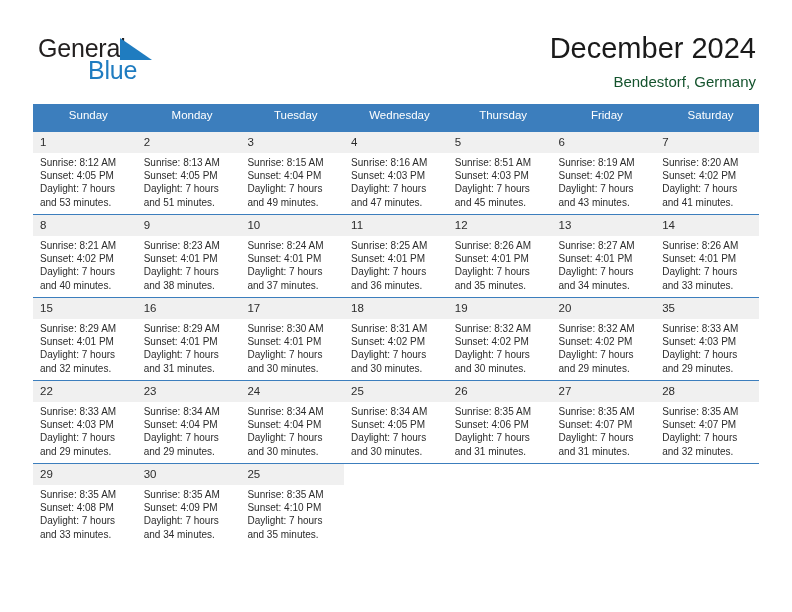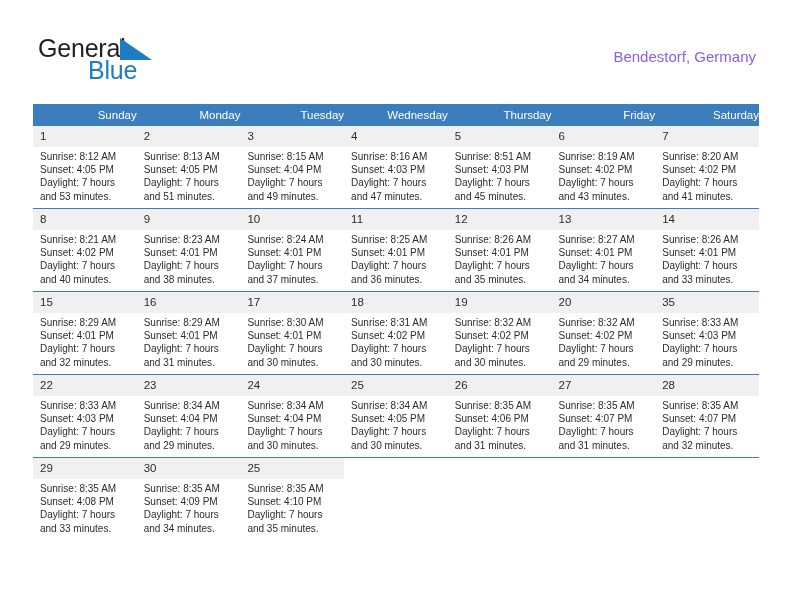--- a/index.html
+++ b/index.html
@@ -34,38 +34,38 @@
     position:absolute;left:82px;top:2px;width:34px;height:24px;
   }
   .title-wrap{
     position:absolute;right:36px;top:30px;text-align:right;
   }
   .cal-title{
     font-size:29px;color:#1a1a1a;line-height:36px;font-weight:normal;
     white-space:nowrap;
   }
   .cal-sub{
-    font-size:15px;color:#8b5cf6;line-height:22px;margin-top:16px;
+    font-size:15px;color:#14532d;line-height:22px;margin-top:5px;
     white-space:nowrap;
   }
 
   
   .cal{
     position:absolute;left:33px;top:104px;
     width:726px;
     border-collapse:collapse;
     table-layout:fixed;
   }
   .cal th{
     background:#3c7ebd;
     color:#ffffff;
     font-size:11.5px;
     font-weight:normal;
-    text-align:right;
-    padding:5px 0 5px 7px;
+    text-align:center;
+    padding:5px 0 11px 7px;
     height:11px;
     border:none;
   }
   .cal td{
     width:103.7px;
     vertical-align:top;
     padding:0;
     border:none;
     height:82px;
   }
@@ -110,20 +110,21 @@
       <span class="logo-general">General</span>
       <span class="logo-flag">
         <svg width="34" height="24" viewBox="0 0 34 24" xmlns="http://www.w3.org/2000/svg">
           <polygon points="0,0 32,22 0,22" fill="#1f7cc0"></polygon>
         </svg>
       </span>
       <span class="logo-blue">Blue</span>
     </div>
 
     <div class="title-wrap">
+      <div class="cal-title">December 2024</div>
       <div class="cal-sub">Bendestorf, Germany</div>
     </div>
 
   </div>
 
   <table class="cal">
     <thead>
       <tr>
         <th>Sunday</th>
         <th>Monday</th>

